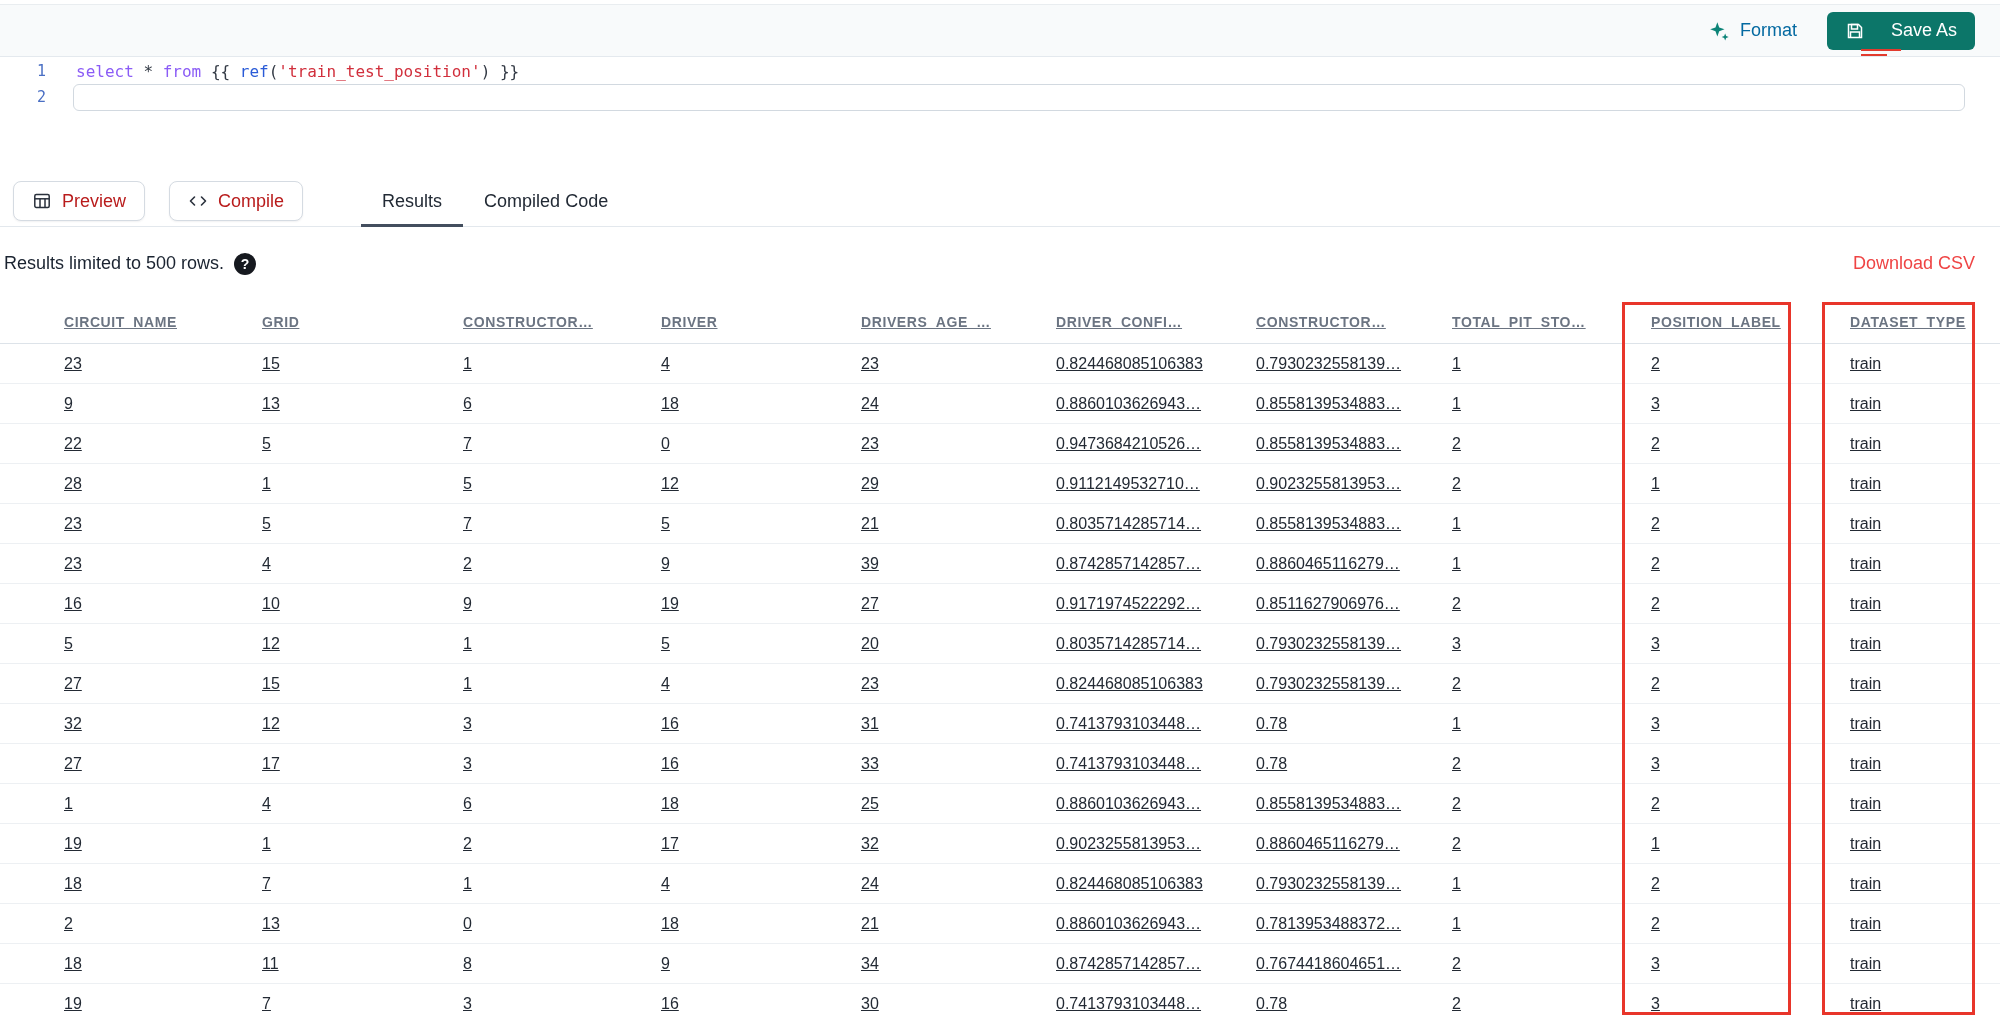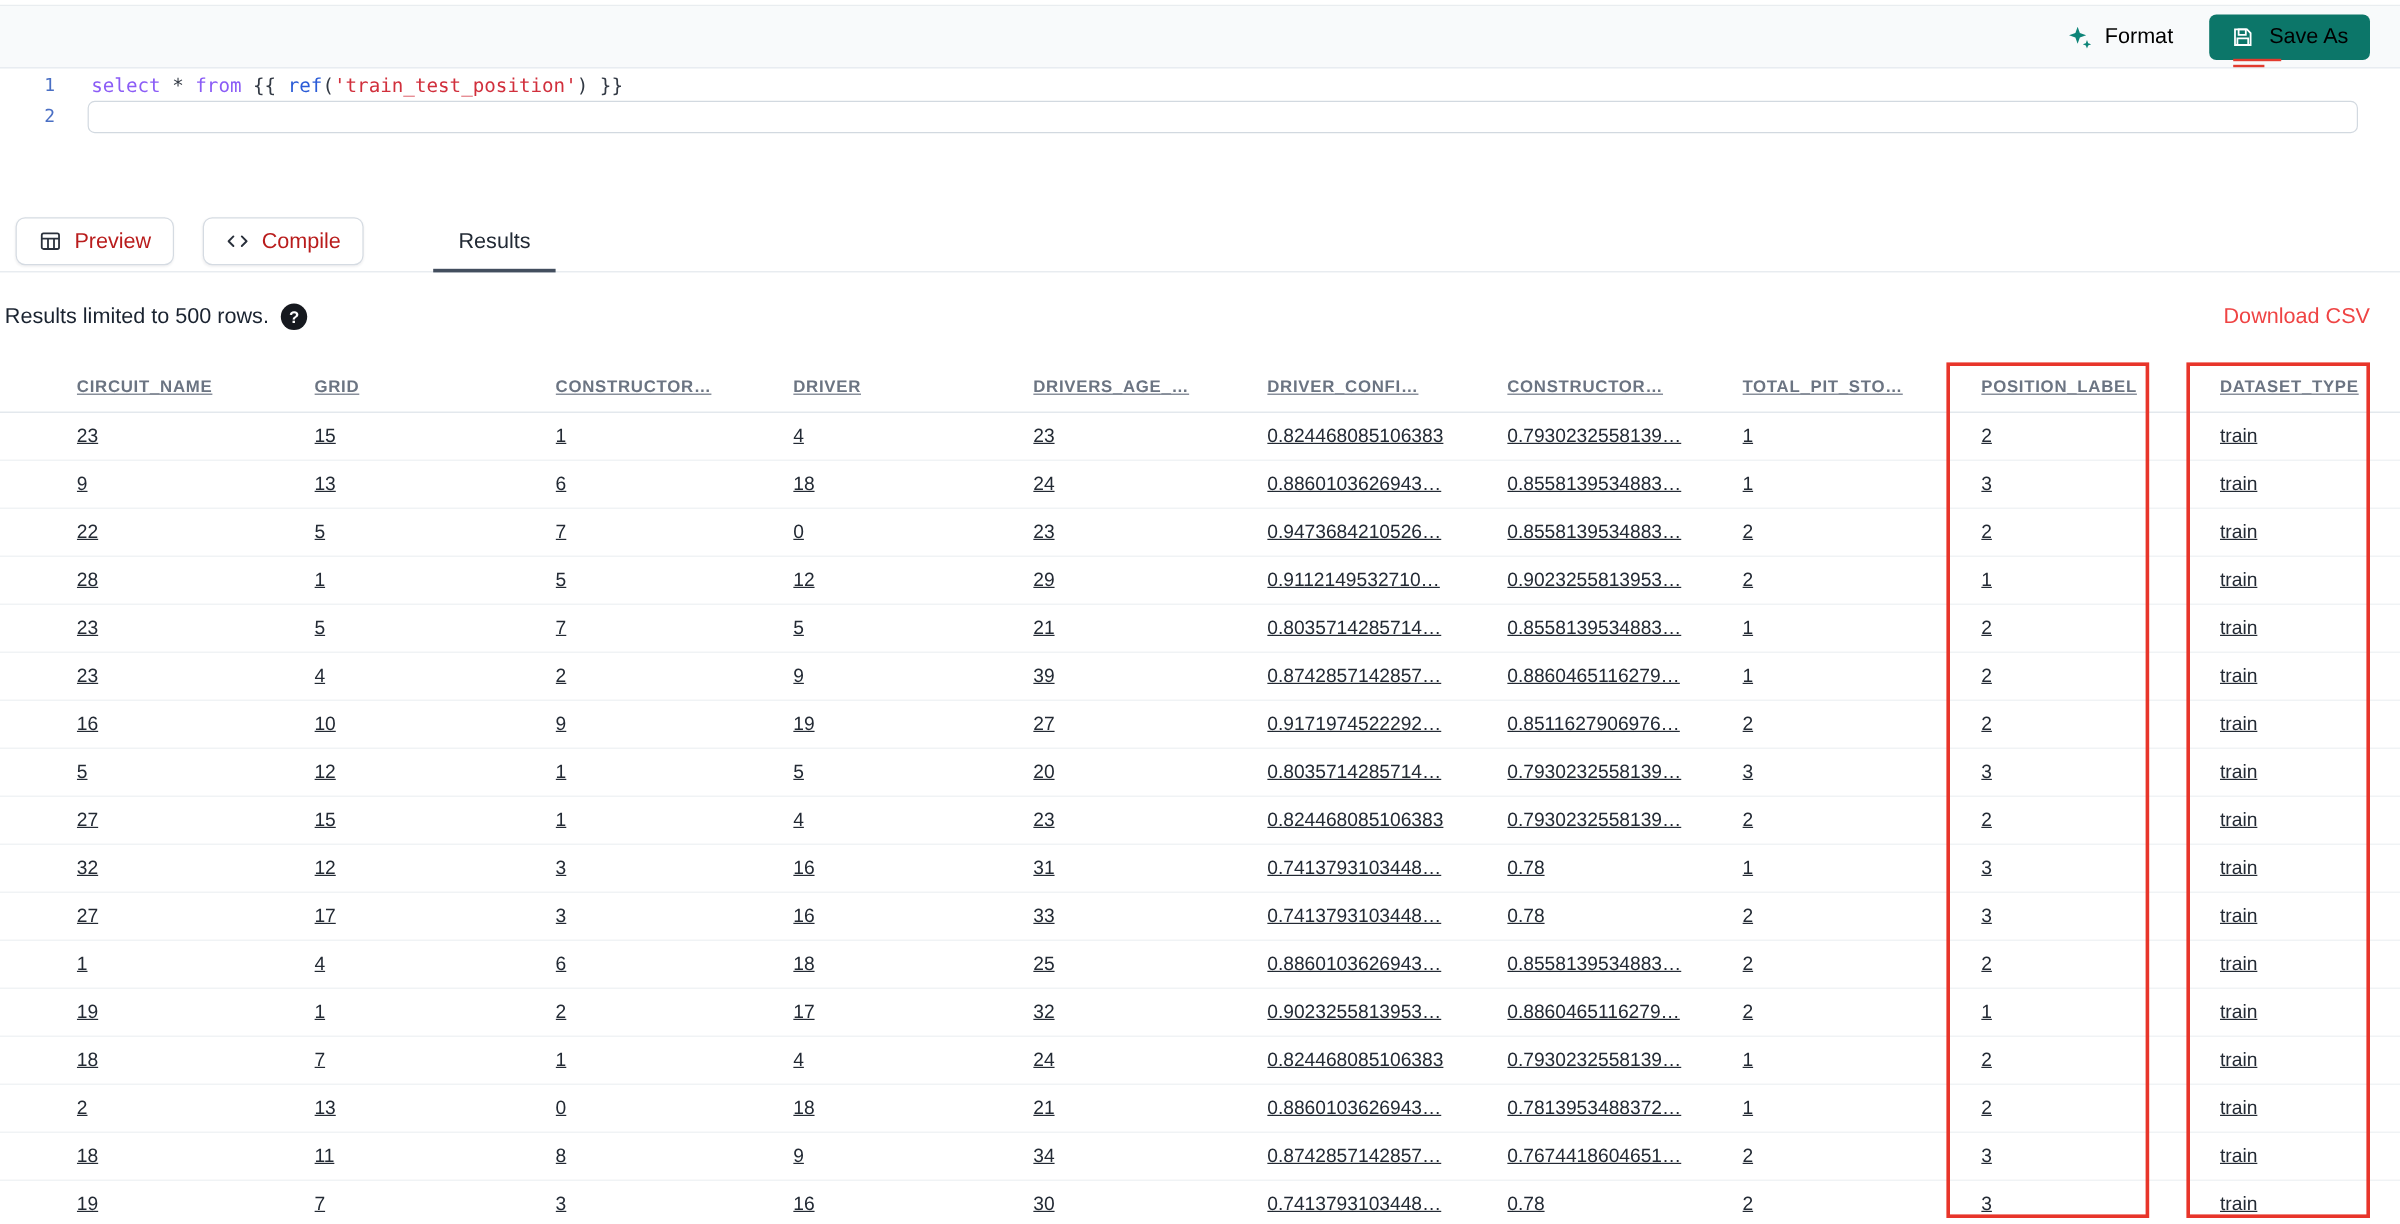--- a/index.html
+++ b/index.html
@@ -11,24 +11,24 @@
 
   
   .topbar {
     margin-top: 4px; height: 53px; background: #f8fafb;
     border-top: 1px solid #e9edf0; border-bottom: 1px solid #e4e9ee;
     display: flex; align-items: center; justify-content: flex-end;
     gap: 30px; padding-right: 25px; position: relative;
   }
   .format-btn {
     display: flex; align-items: center; gap: 10px; background: none; border: none;
-    font-family: inherit; font-size: 18px; color: #000000; cursor: pointer; padding: 0;
+    font-family: inherit; font-size: 18px; color: #0369a1; cursor: pointer; padding: 0;
   }
   .saveas-btn {
-    display: flex; align-items: center; gap: 12px; background: #0c7669; color: #000000;
+    display: flex; align-items: center; gap: 26px; background: #0c7669; color: #ffffff;
     border: none; border-radius: 6px; font-family: inherit; font-size: 18px;
     height: 38px; padding: 0 18px; cursor: pointer;
   }
   .red-mark { position: absolute; top: 44px; right: 99px; width: 40px; }
   .red-mark i { display: block; height: 2px; background: #e23b2e; margin-bottom: 3px; }
   .red-mark i:last-child { width: 26px; }
 
   
   .editor { background: #ffffff; height: 119px; padding-top: 1px; }
   .code-line { display: flex; align-items: center; height: 26px; }
@@ -161,20 +161,21 @@
       <span>
         <svg width="20" height="20" viewBox="0 0 20 20" fill="none" stroke="#2a313c" stroke-width="1.6" stroke-linecap="round" stroke-linejoin="round">
           <path d="M6.5 6L2.5 10l4 4"></path>
           <path d="M13.5 6l4 4-4 4"></path>
         </svg>
       </span>
       <span>Compile</span>
     </button>
     <div class="tabs">
       <div class="tab active">Results</div>
+      <div class="tab">Compiled Code</div>
     </div>
   </div>
 
   <div class="results-bar">
     <span>Results limited to 500 rows.</span>
     <span class="help-badge">?</span>
     <span class="spacer"></span>
     <a class="download-link">Download CSV</a>
   </div>
 

